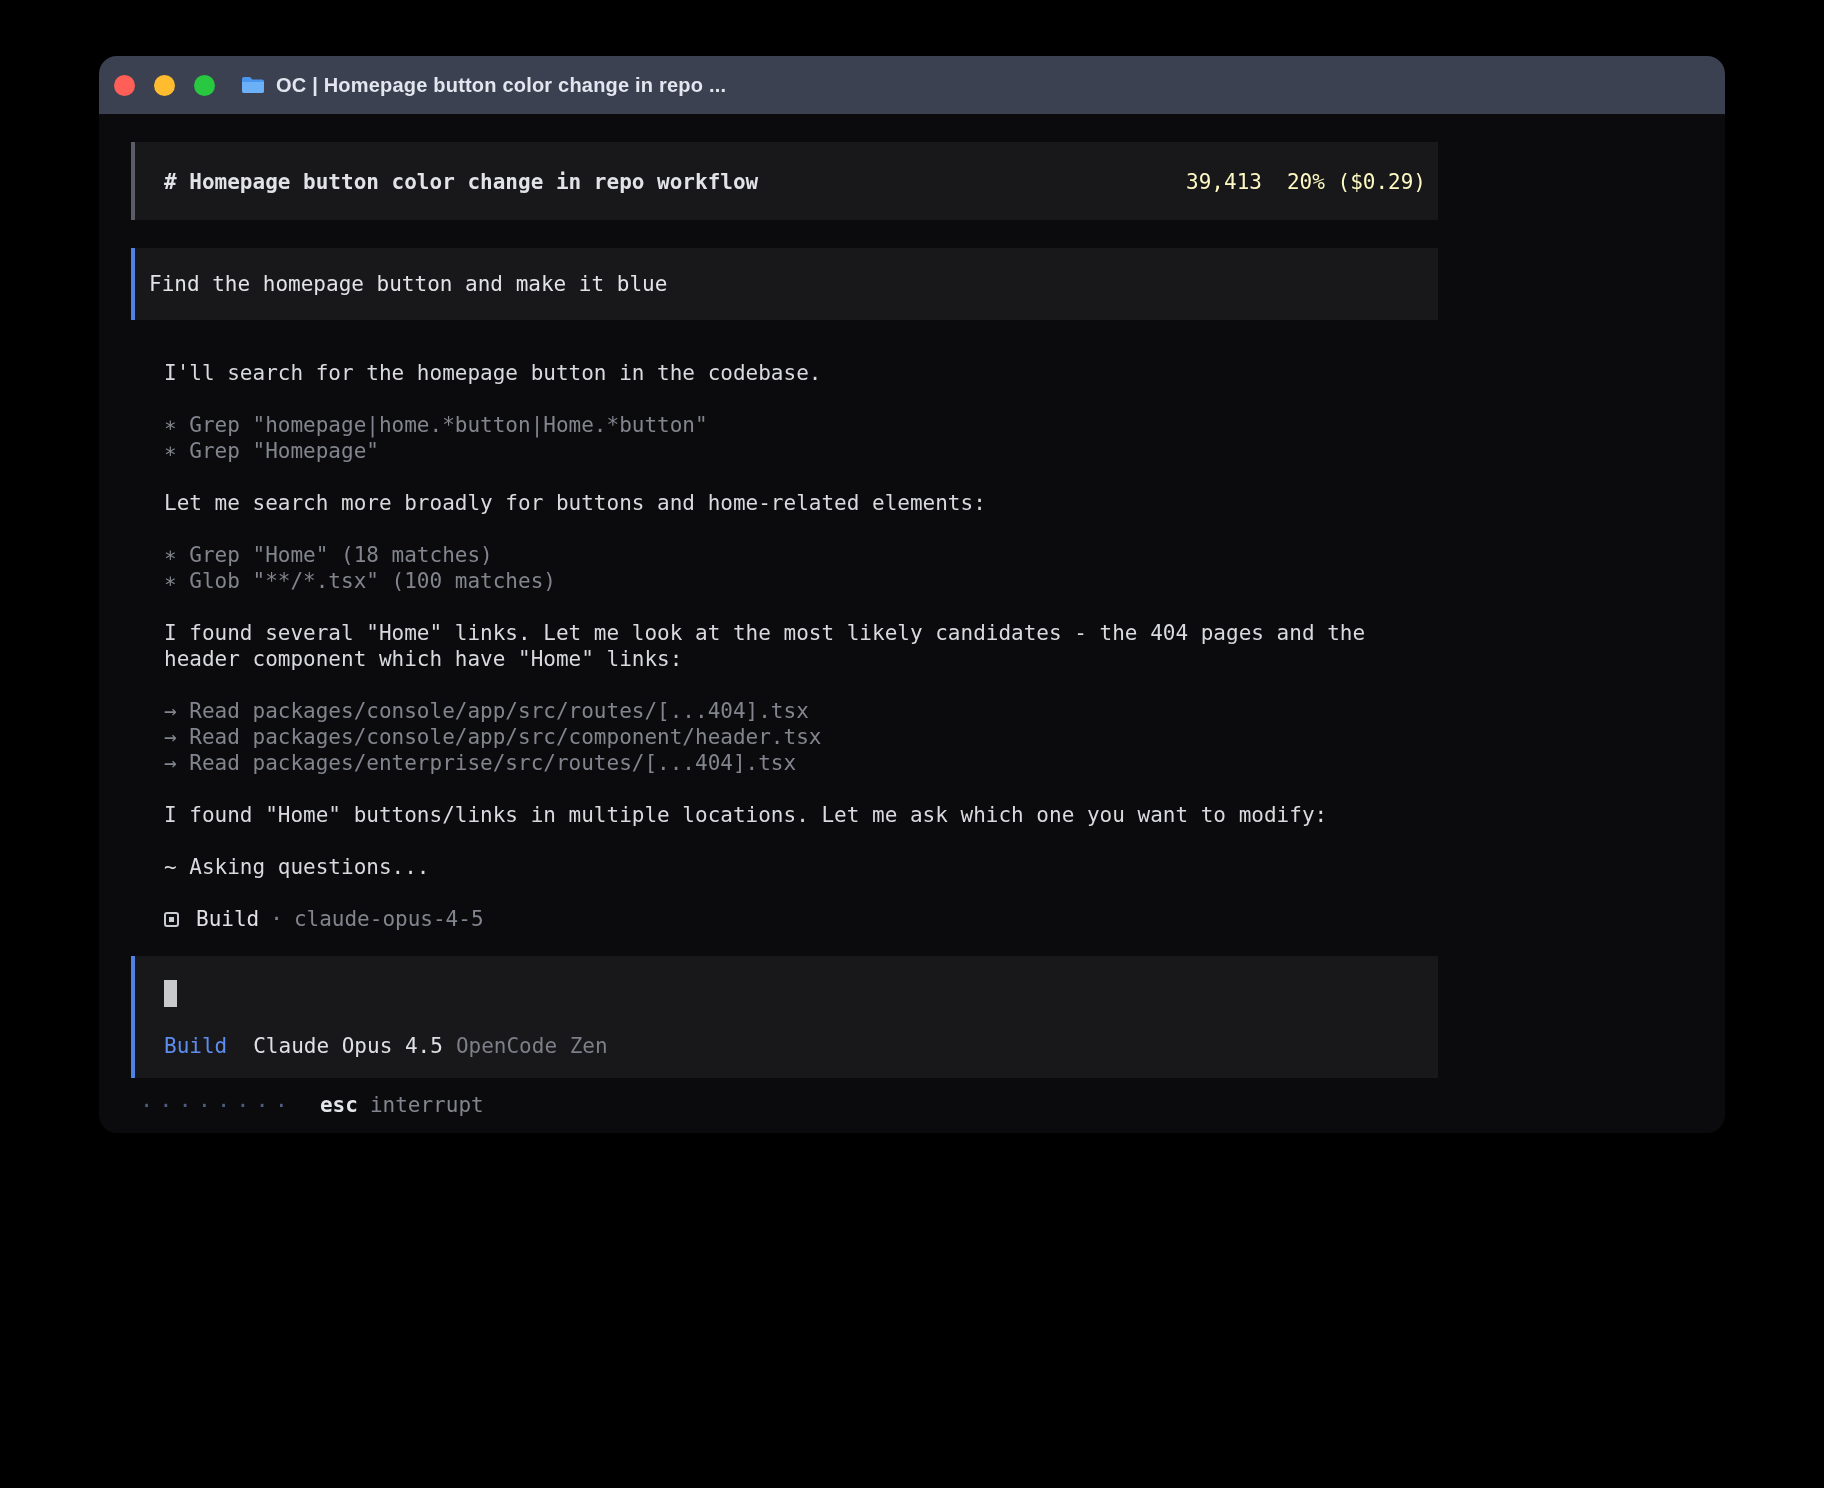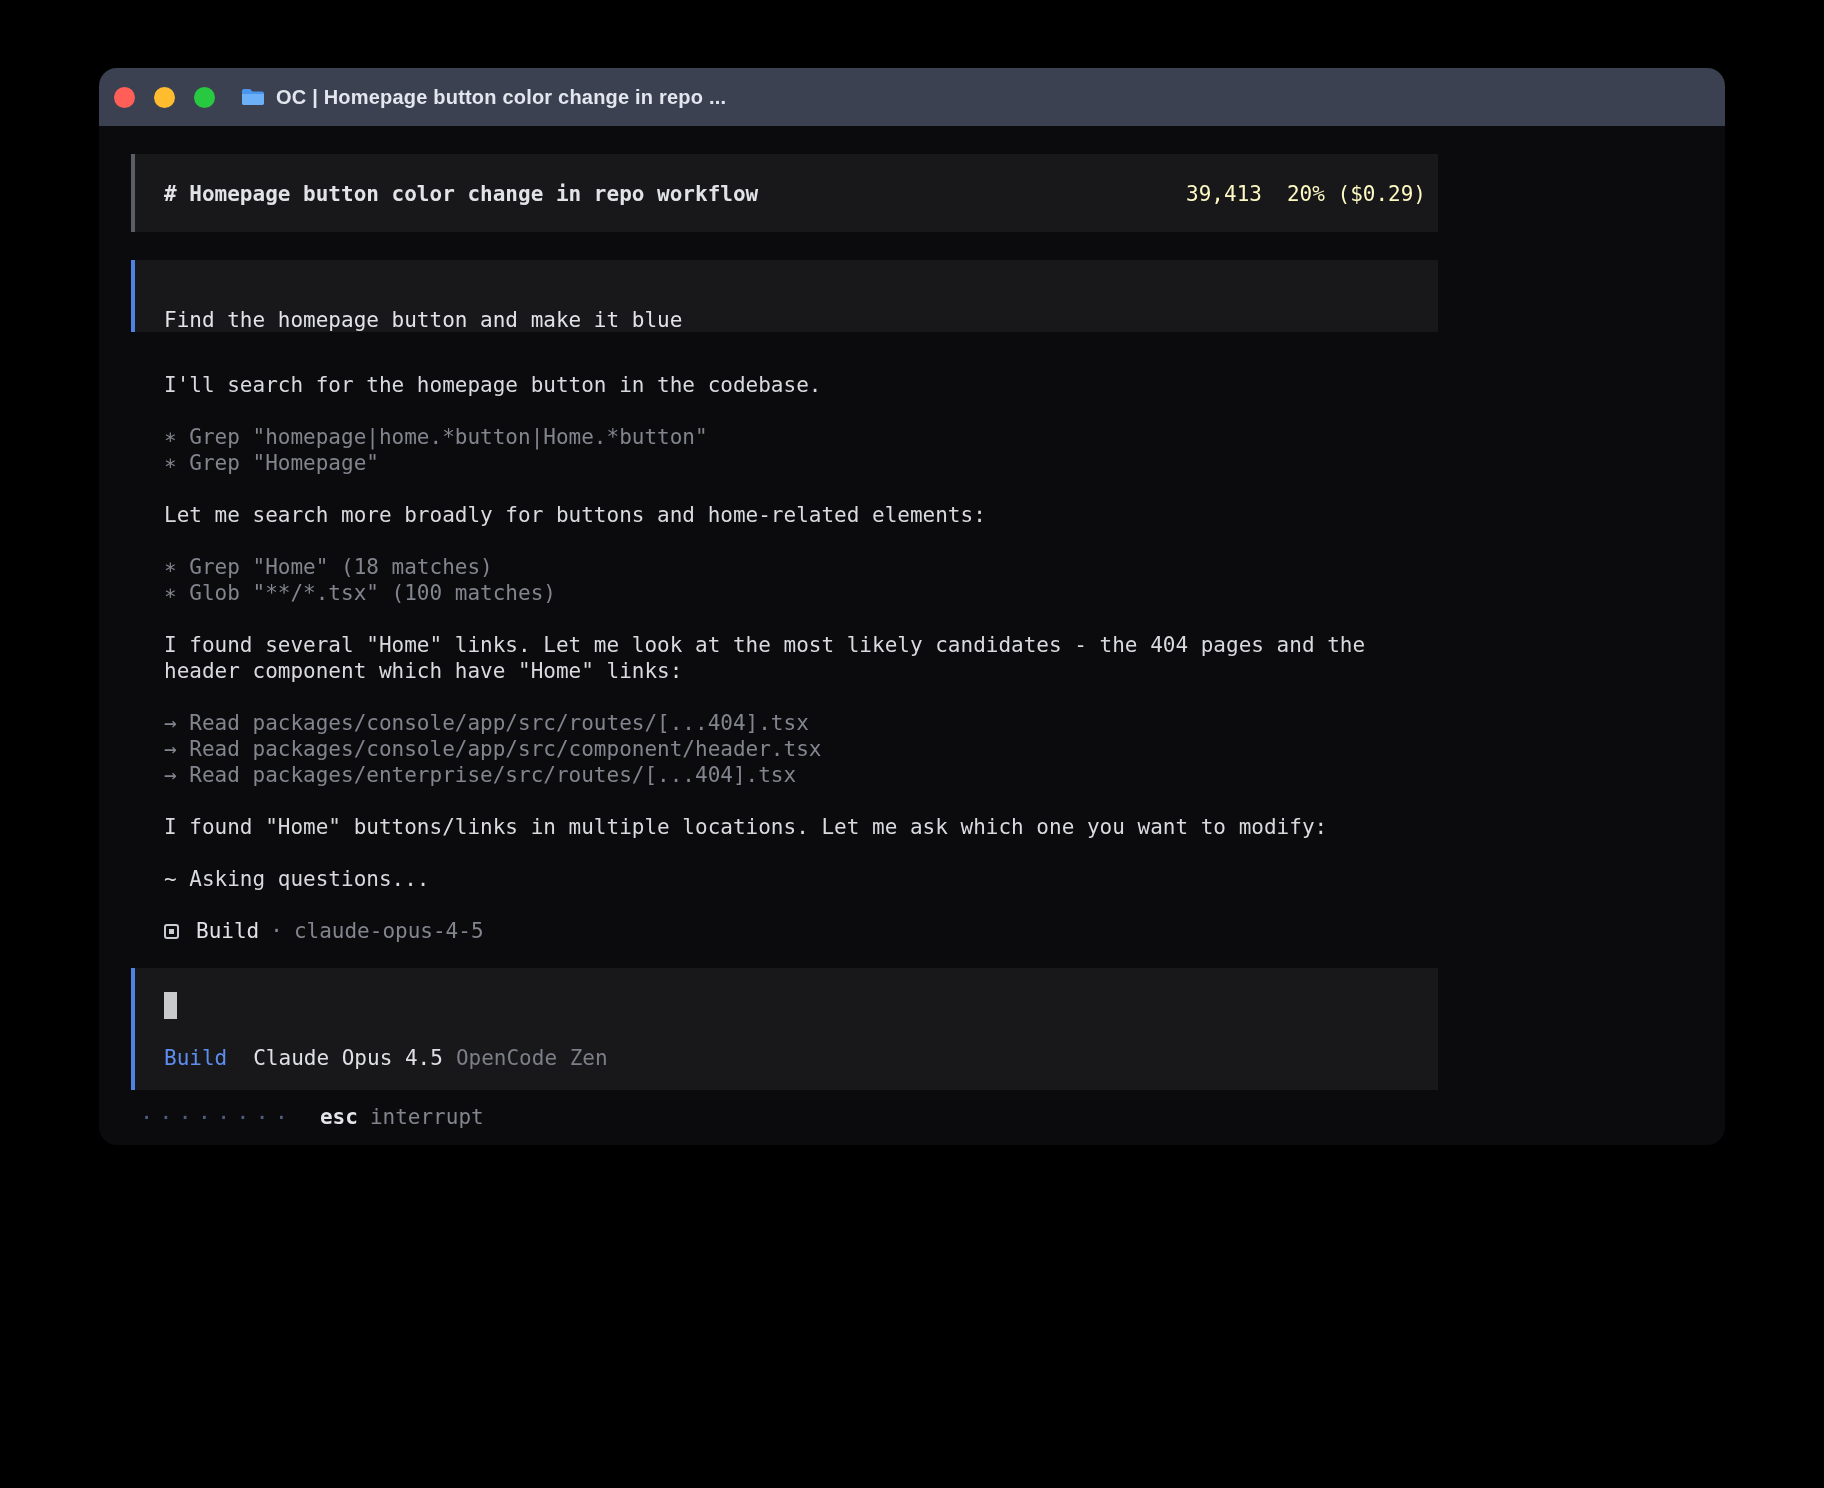--- a/index.html
+++ b/index.html
@@ -4,21 +4,21 @@
 <style>
   html, body { margin: 0; padding: 0; background: #000; }
   .screen {
     position: relative;
     width: 1824px; height: 1488px;
     background: #000;
     overflow: hidden;
   }
   .window {
     position: absolute;
-    left: 99px; top: 68px;
+    left: 99px; top: 56px;
     width: 1626px; height: 1077px;
     background: #0b0b0d;
     border-radius: 18px;
     overflow: hidden;
     font-family: "DejaVu Sans Mono", monospace;
     box-shadow: 0 30px 90px rgba(0,0,0,0.85);
   }
   .titlebar {
     height: 58px;
     background: #3b4150;
@@ -48,22 +48,22 @@
     height: 78px;
     display: flex; align-items: center;
     padding: 2px 12px 0 29px;
   }
   .session-title { font-weight: 700; color: #e2e3e6; white-space: pre; }
   .session-stats { margin-left: auto; color: #fef9c3; display: flex; gap: 25px; white-space: pre; }
   .user-block {
     margin-top: 28px;
     border-left-color: #4f83e3;
     height: 72px;
-    display: flex; align-items: flex-end;
-    padding-left: 29px;
+    display: flex; align-items: center;
+    padding-left: 14px;
   }
   .user-text { color: #e2e3e6; white-space: pre; }
   .convo { margin-top: 40px; padding-left: 33px; }
   .line { height: 26px; line-height: 26px; white-space: pre; }
   .white { color: #d9dadd; }
   .gray { color: #82858e; }
   .gap { margin-top: 26px; }
   .agent-row { margin-top: 26px; height: 26px; display: flex; align-items: center; }
   .agent-icon {
     width: 15px; height: 15px;

